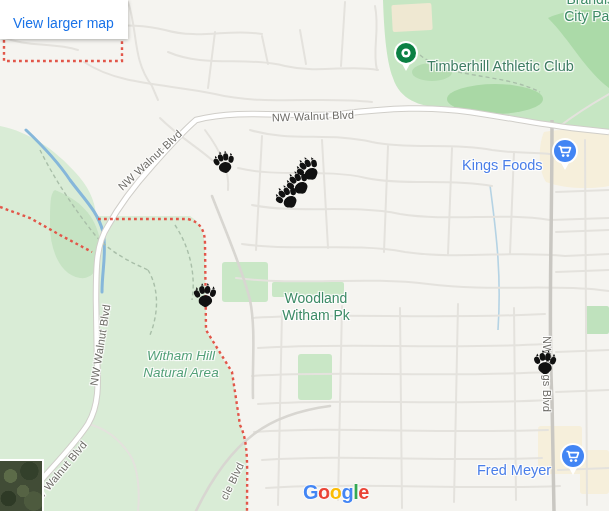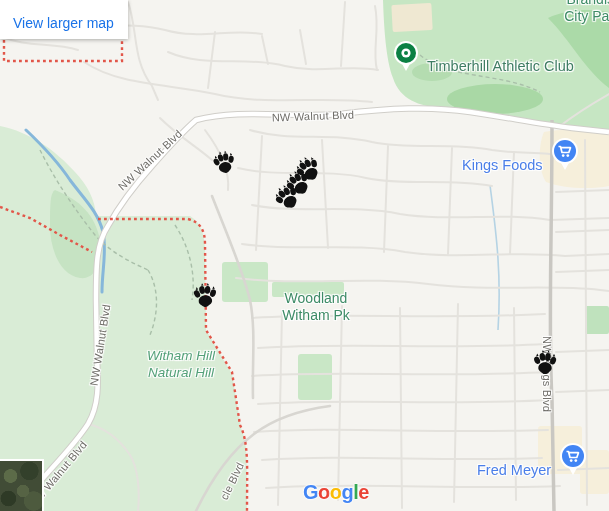--- a/index.html
+++ b/index.html
@@ -155,21 +155,21 @@
   <div class="lbl park-lbl brandis">
     <div>Brandis</div>
     <div>City Par</div>
   </div>
   <div class="lbl park-lbl" style="left:316px;top:307px;">
     <div>Woodland</div>
     <div>Witham Pk</div>
   </div>
   <div class="lbl nat-lbl" style="left:181px;top:348px;margin-top:16px;">
     <div>Witham Hill</div>
-    <div>Natural Hill</div>
+    <div>Natural Area</div>
   </div>
 
   <div class="poi poi-green" style="left:391px;top:40px;">
     <svg class="pin" width="30" height="34" viewBox="0 0 30 34">
       <path d="M10,22 L15,31 L20,22 Z" fill="#fff"></path>
       <circle cx="15" cy="13" r="12" fill="#fff"></circle>
       <circle cx="15" cy="13" r="10" fill="#0b8043"></circle>
       <circle cx="15" cy="13" r="4.6" fill="#fff"></circle>
       <circle cx="15" cy="13" r="2" fill="#0b8043"></circle>
     </svg>

